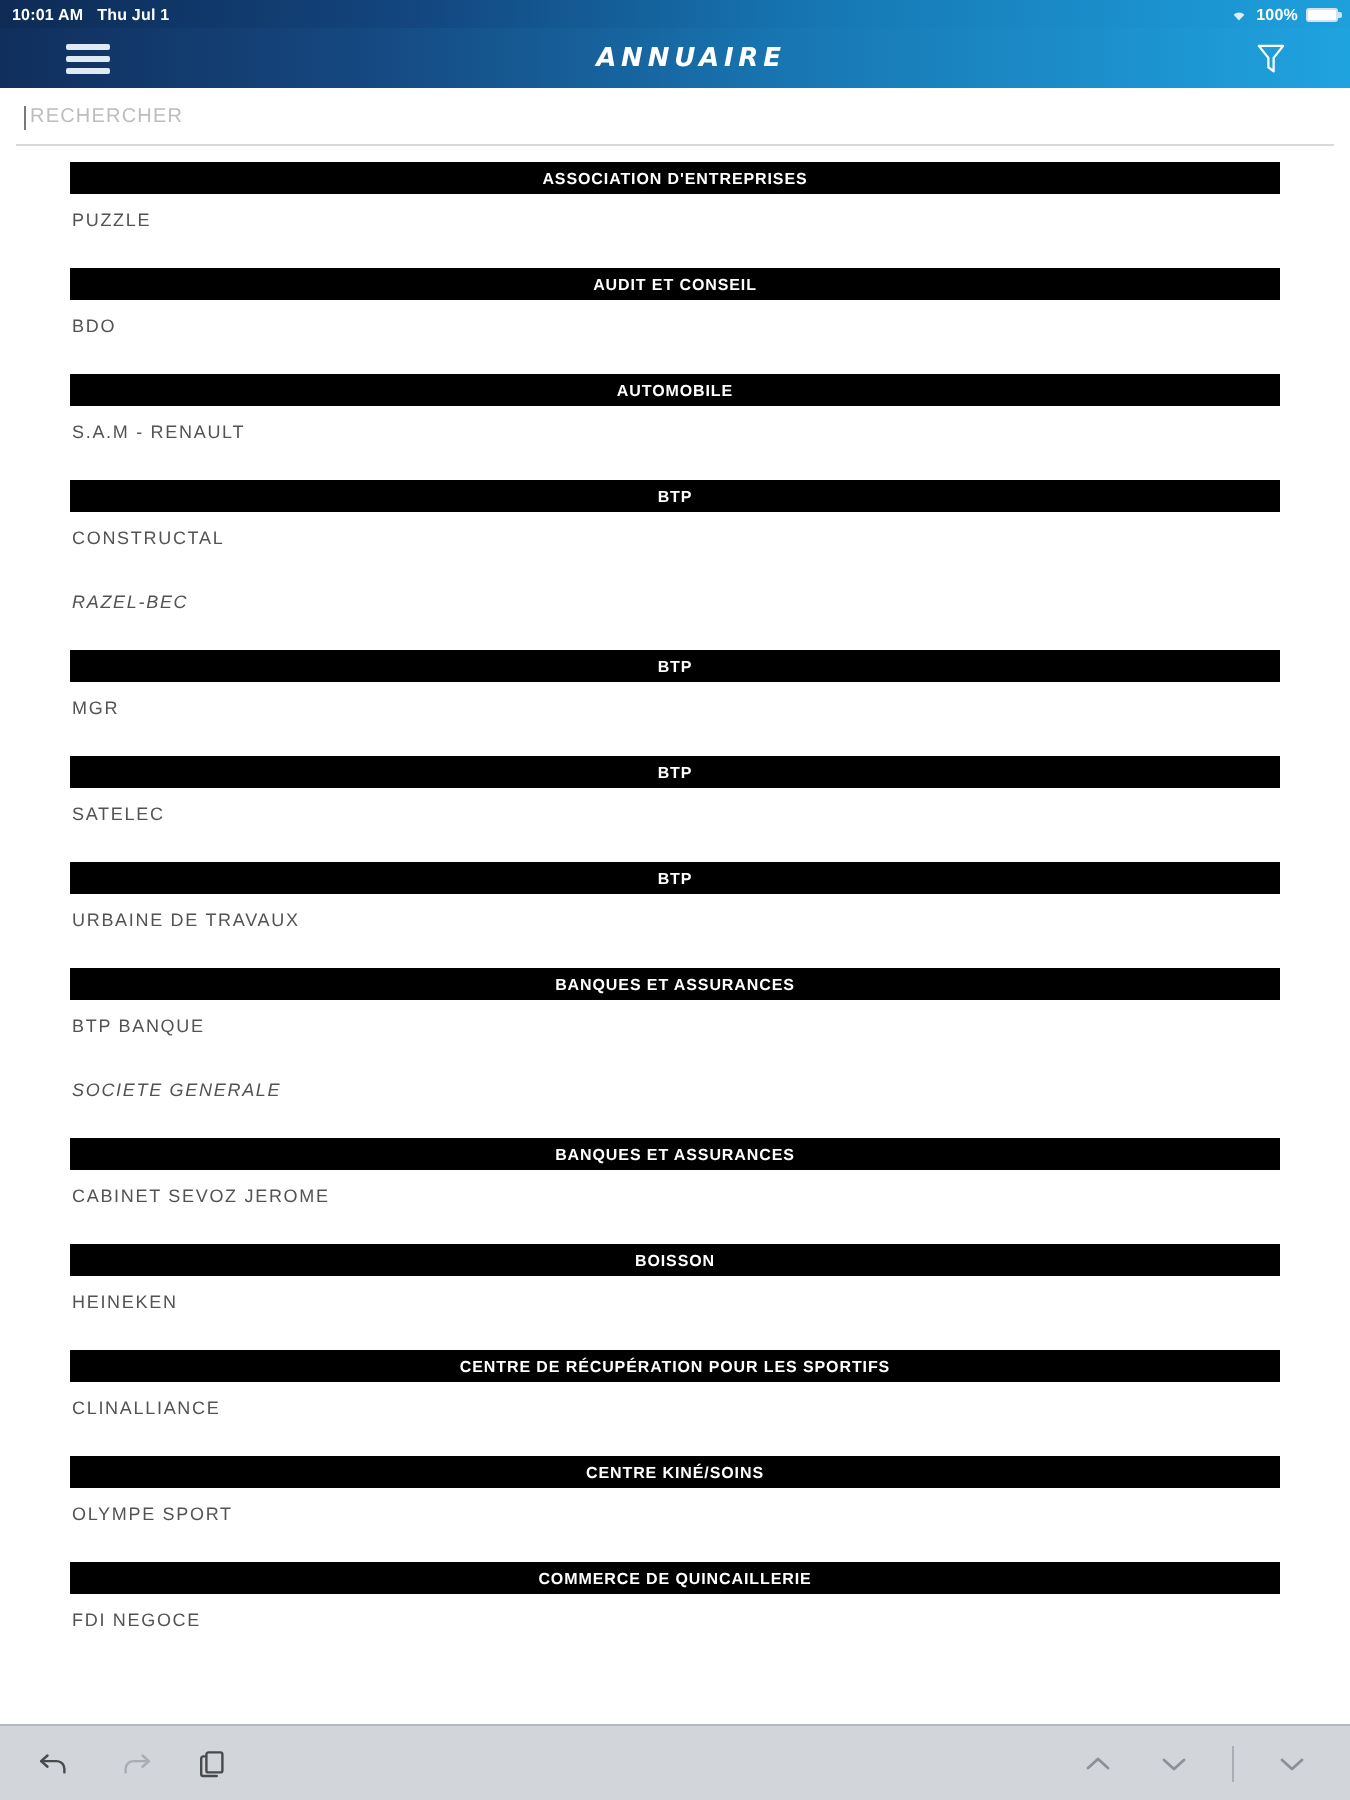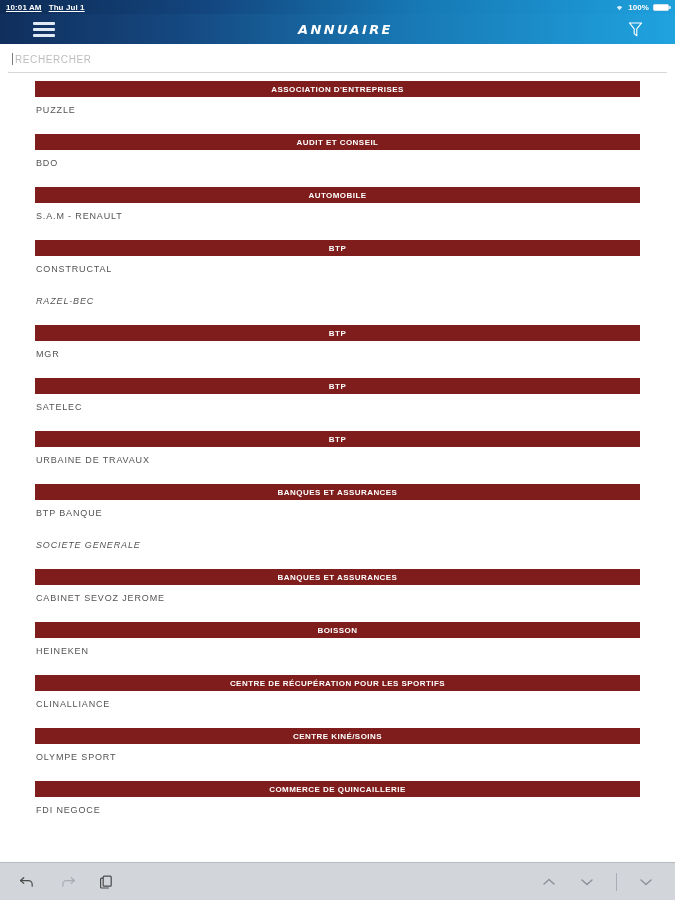--- a/index.html
+++ b/index.html
@@ -19,21 +19,21 @@
     background: linear-gradient(to right, #0d2b55 0%, #13457e 30%, #1679b5 62%, #1ea0dd 100%);
     display: flex;
     align-items: center;
     padding: 0 6px;
     color: #ffffff;
     font-size: 8px;
     font-weight: bold;
     letter-spacing: 0.1px;
     position: relative;
   }
-  .status-left { display: flex; align-items: center; gap: 7px; text-decoration: underline; }
+  .status-left { display: flex; align-items: center; gap: 7px; }
   .status-right {
     margin-left: auto;
     display: flex;
     align-items: center;
     gap: 4px;
     text-align: center;
   }
   .wifi-ico { width: 9px; height: 7px; display: block; }
   .batt {
     width: 16px; height: 7px;
@@ -100,42 +100,42 @@
   
   .search-wrap {
     padding: 9px 8px 0 8px;
     background: #ffffff;
   }
   .search-field {
     position: relative;
     border-bottom: 1px solid #d8d8d8;
     padding: 0 2px 7px 4px;
     display: flex;
-    align-items: center;
+    align-items: flex-start;
   }
   .caret {
     width: 1px;
     height: 12px;
     background: #7a7a7a;
     margin-right: 2px;
     flex: none;
   }
   .search-placeholder {
     color: #bdbdbd;
     font-size: 10px;
     letter-spacing: 0.6px;
   }
 
   
   .list {
     padding: 8px 35px 0 35px;
     background: #ffffff;
   }
   .cat-header {
-    background: #7f1d1d;
+    background: #000000;
     height: 16px;
     display: flex;
     align-items: center;
     justify-content: center;
     margin: 14px 0 0 0;
     cursor: pointer;
   }
   .cat-header:first-child { margin-top: 0; }
   .cat-header-label {
     color: #ffffff;

